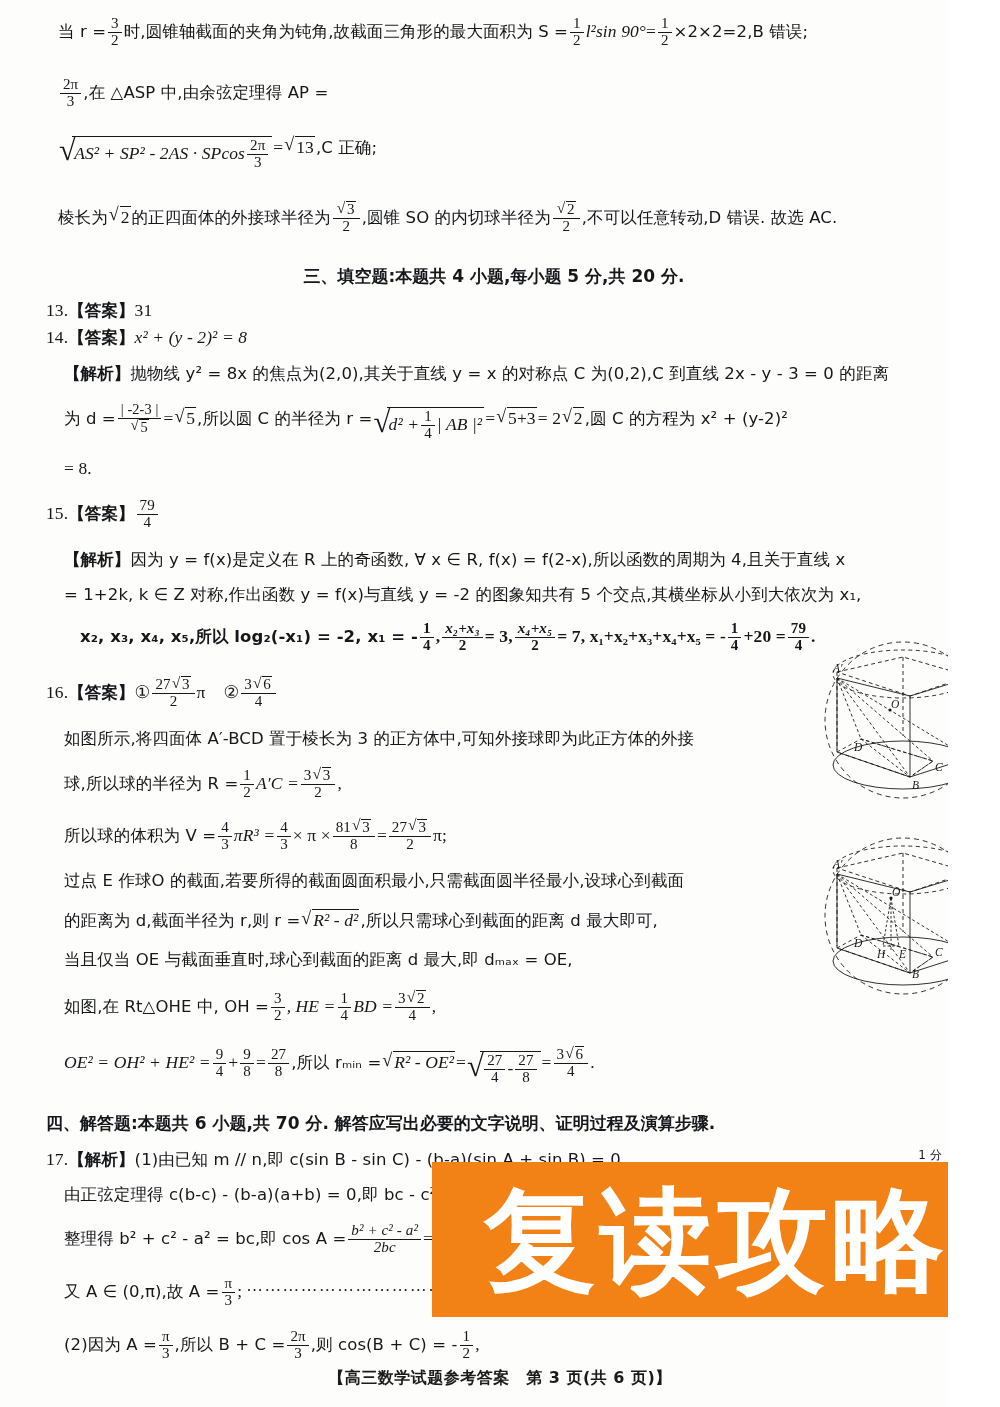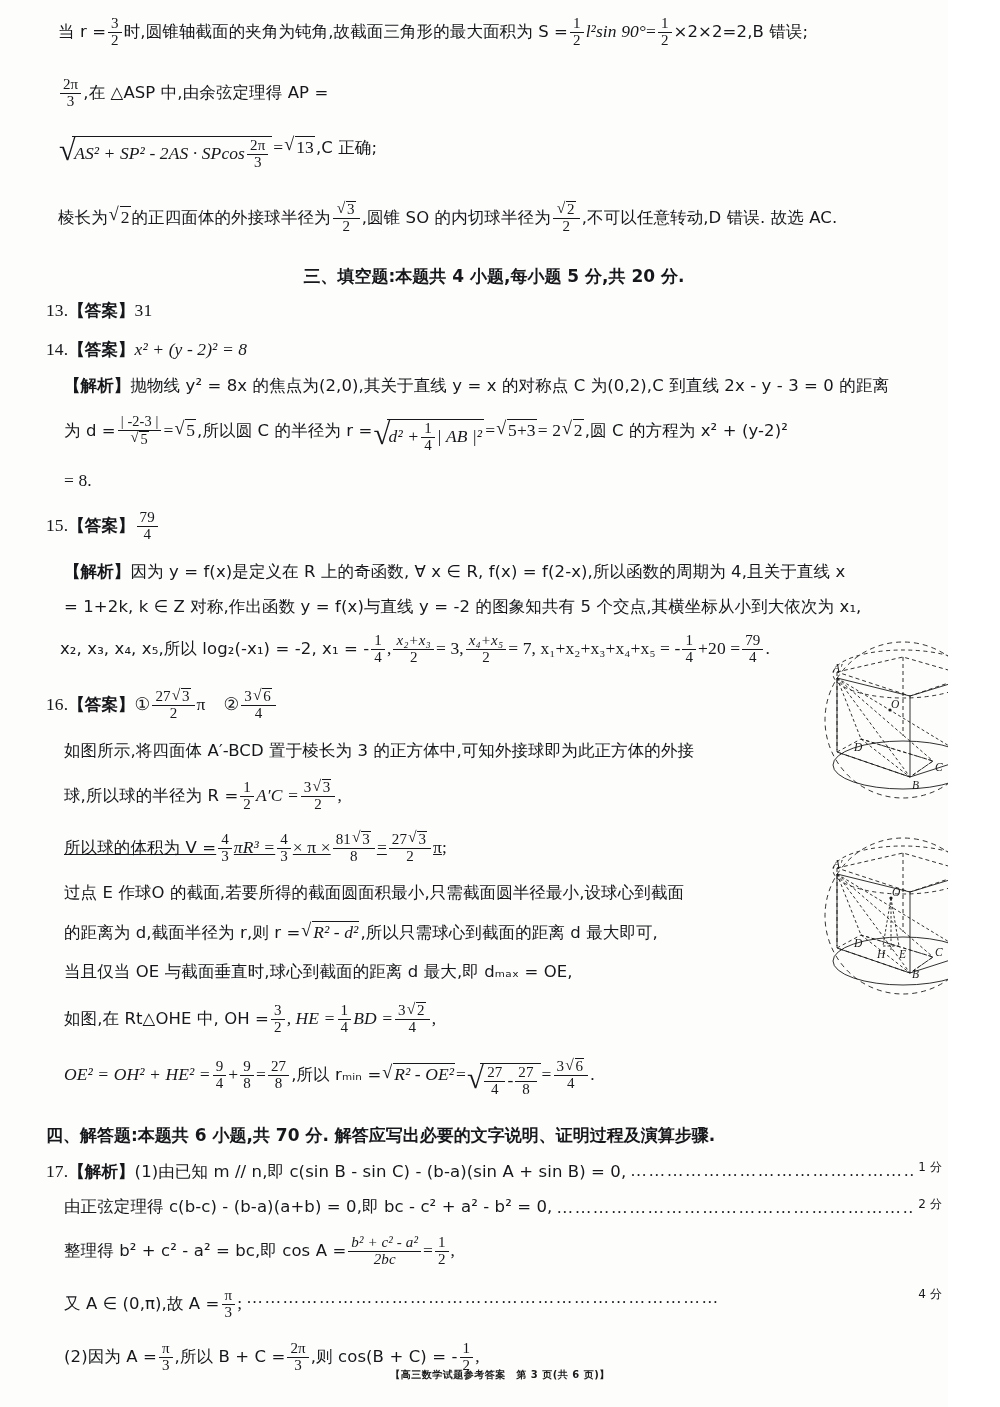--- a/index.html
+++ b/index.html
@@ -127,21 +127,21 @@
 
   
   .footer {
     position: absolute;
     left: 0;
     top: 1368px;
     width: 1000px;
     text-align: center;
     font-family: "DejaVu Sans", "Liberation Sans", sans-serif;
     font-weight: bold;
-    font-size: 10px;
+    font-size: 16px;
     color: #1b1b1b;
     letter-spacing: 0.5px;
   }
 
   
   .figure { position: absolute; z-index: 5; }
   .figure svg { display: block; }
 </style>
 </head>
 <body>
@@ -165,21 +165,21 @@
     <div class="ln" style="margin-top:30px;">
       <span class="cn">棱长为</span><span class="sq"><span class="rad">2</span></span><span class="cn">的正四面体的外接球半径为</span><span class="frac"><span class="num"><span class="sq"><span class="rad">3</span></span></span><span class="den">2</span></span><span class="cn">,圆锥 SO 的内切球半径为</span><span class="frac"><span class="num"><span class="sq"><span class="rad">2</span></span></span><span class="den">2</span></span><span class="cn">,不可以任意转动,D 错误. 故选 AC.</span>
     </div>
 
     <div class="sect-head" style="margin-top:30px; margin-left:-12px;text-align:center;">三、填空题:本题共 4 小题,每小题 5 分,共 20 分.</div>
 
     <div class="ln" style="margin-top:12px; margin-left:-12px;">
       <span class="qnum">13.</span><span class="tag">【答案】</span><span class="mr">31</span>
     </div>
 
-    <div class="ln" style="margin-top:19px; margin-left:-12px;">
+    <div class="ln" style="margin-top:7px; margin-left:-12px;">
       <span class="qnum">14.</span><span class="tag">【答案】</span><span class="mi">x² + (y - 2)² = 8</span>
     </div>
 
     <div class="ln" style="margin-top:15px; margin-left:6px;">
       <span class="tag">【解析】</span><span class="cn">抛物线 y² = 8x 的焦点为(2,0),其关于直线 y = x 的对称点 C 为(0,2),C 到直线 2x - y - 3 = 0 的距离</span>
     </div>
 
     <div class="ln" style="margin-top:18px; margin-left:6px;">
       <span class="cn">为 d =</span><span class="frac" style="font-size:0.82em;"><span class="num">| -2-3 |</span><span class="den"><span class="sq"><span class="rad">5</span></span></span></span><span>=</span><span class="sq"><span class="rad">5</span></span><span class="cn">,所以圆 C 的半径为 r =</span><span class="sqb"><span class="rad"><span class="mi">d² +</span><span class="frac"><span class="num">1</span><span class="den">4</span></span><span class="mi">| AB |²</span></span></span><span>=</span><span class="sq"><span class="rad">5+3</span></span><span>= 2</span><span class="sq"><span class="rad">2</span></span><span class="cn">,圆 C 的方程为 x² + (y-2)²</span>
     </div>
@@ -191,38 +191,38 @@
     </div>
 
     <div class="ln" style="margin-top:18px; margin-left:6px;">
       <span class="tag">【解析】</span><span class="cn">因为 y = f(x)是定义在 R 上的奇函数, ∀ x ∈ R, f(x) = f(2-x),所以函数的周期为 4,且关于直线 x</span>
     </div>
 
     <div class="ln" style="margin-top:14px; margin-left:6px;">
       <span class="cn">= 1+2k, k ∈ Z 对称,作出函数 y = f(x)与直线 y = -2 的图象知共有 5 个交点,其横坐标从小到大依次为 x₁,</span>
     </div>
 
-    <div class="ln" style="margin-top:16px; margin-left:2px;">
+    <div class="ln" style="margin-top:16px; margin-left:22px;font-weight:bold;">
       <span class="cn">x₂, x₃, x₄, x₅,所以 log₂(-x₁) = -2, x₁ = -</span><span class="frac"><span class="num">1</span><span class="den">4</span></span><span>,</span><span class="frac"><span class="num mi">x₂+x₃</span><span class="den">2</span></span><span>= 3,</span><span class="frac"><span class="num mi">x₄+x₅</span><span class="den">2</span></span><span>= 7, x₁+x₂+x₃+x₄+x₅ = -</span><span class="frac"><span class="num">1</span><span class="den">4</span></span><span>+20 =</span><span class="frac"><span class="num">79</span><span class="den">4</span></span><span>.</span>
     </div>
 
     <div class="ln" style="margin-top:22px; margin-left:-12px;">
       <span class="qnum">16.</span><span class="tag">【答案】</span><span>①</span><span class="frac"><span class="num"><span>27</span><span class="sq"><span class="rad">3</span></span></span><span class="den">2</span></span><span>π</span><span style="display:inline-block;width:18px;"></span><span>②</span><span class="frac"><span class="num"><span>3</span><span class="sq"><span class="rad">6</span></span></span><span class="den">4</span></span>
     </div>
 
 
     <div class="ln" style="margin-top:18px; margin-left:6px;">
       <span class="cn">如图所示,将四面体 A′-BCD 置于棱长为 3 的正方体中,可知外接球即为此正方体的外接</span>
     </div>
 
     <div class="ln" style="margin-top:18px; margin-left:6px;">
       <span class="cn">球,所以球的半径为 R =</span><span class="frac"><span class="num">1</span><span class="den">2</span></span><span class="mi">A′C =</span><span class="frac"><span class="num"><span>3</span><span class="sq"><span class="rad">3</span></span></span><span class="den">2</span></span><span>,</span>
     </div>
 
-    <div class="ln" style="margin-top:18px; margin-left:6px;text-decoration:underline;">
+    <div class="ln" style="margin-top:18px; margin-left:6px;">
       <span class="cn">所以球的体积为 V =</span><span class="frac"><span class="num">4</span><span class="den">3</span></span><span class="mi">πR³ =</span><span class="frac"><span class="num">4</span><span class="den">3</span></span><span>× π ×</span><span class="frac"><span class="num"><span>81</span><span class="sq"><span class="rad">3</span></span></span><span class="den">8</span></span><span>=</span><span class="frac"><span class="num"><span>27</span><span class="sq"><span class="rad">3</span></span></span><span class="den">2</span></span><span>π;</span>
     </div>
 
     <div class="ln" style="margin-top:18px; margin-left:6px;">
       <span class="cn">过点 E 作球O 的截面,若要所得的截面圆面积最小,只需截面圆半径最小,设球心到截面</span>
     </div>
 
     <div class="ln" style="margin-top:18px; margin-left:6px;">
       <span class="cn">的距离为 d,截面半径为 r,则 r =</span><span class="sq"><span class="rad mi">R² - d²</span></span><span class="cn">,所以只需球心到截面的距离 d 最大即可,</span>
     </div>
@@ -352,16 +352,19 @@
         <text x="77" y="68">O</text>
         <text x="39" y="119">D</text>
         <text x="62" y="130">H</text>
         <text x="84" y="130">E</text>
         <text x="120" y="128">C</text>
         <text x="97" y="150">B</text>
       </g>
     </svg>
   </div>
 
+  <div class="watermark">
+    <span class="wm-text">复读攻略</span>
+  </div>
 
   <div class="footer">【高三数学试题参考答案　第 3 页(共 6 页)】</div>
 
 </div>
 
 </body></html>

